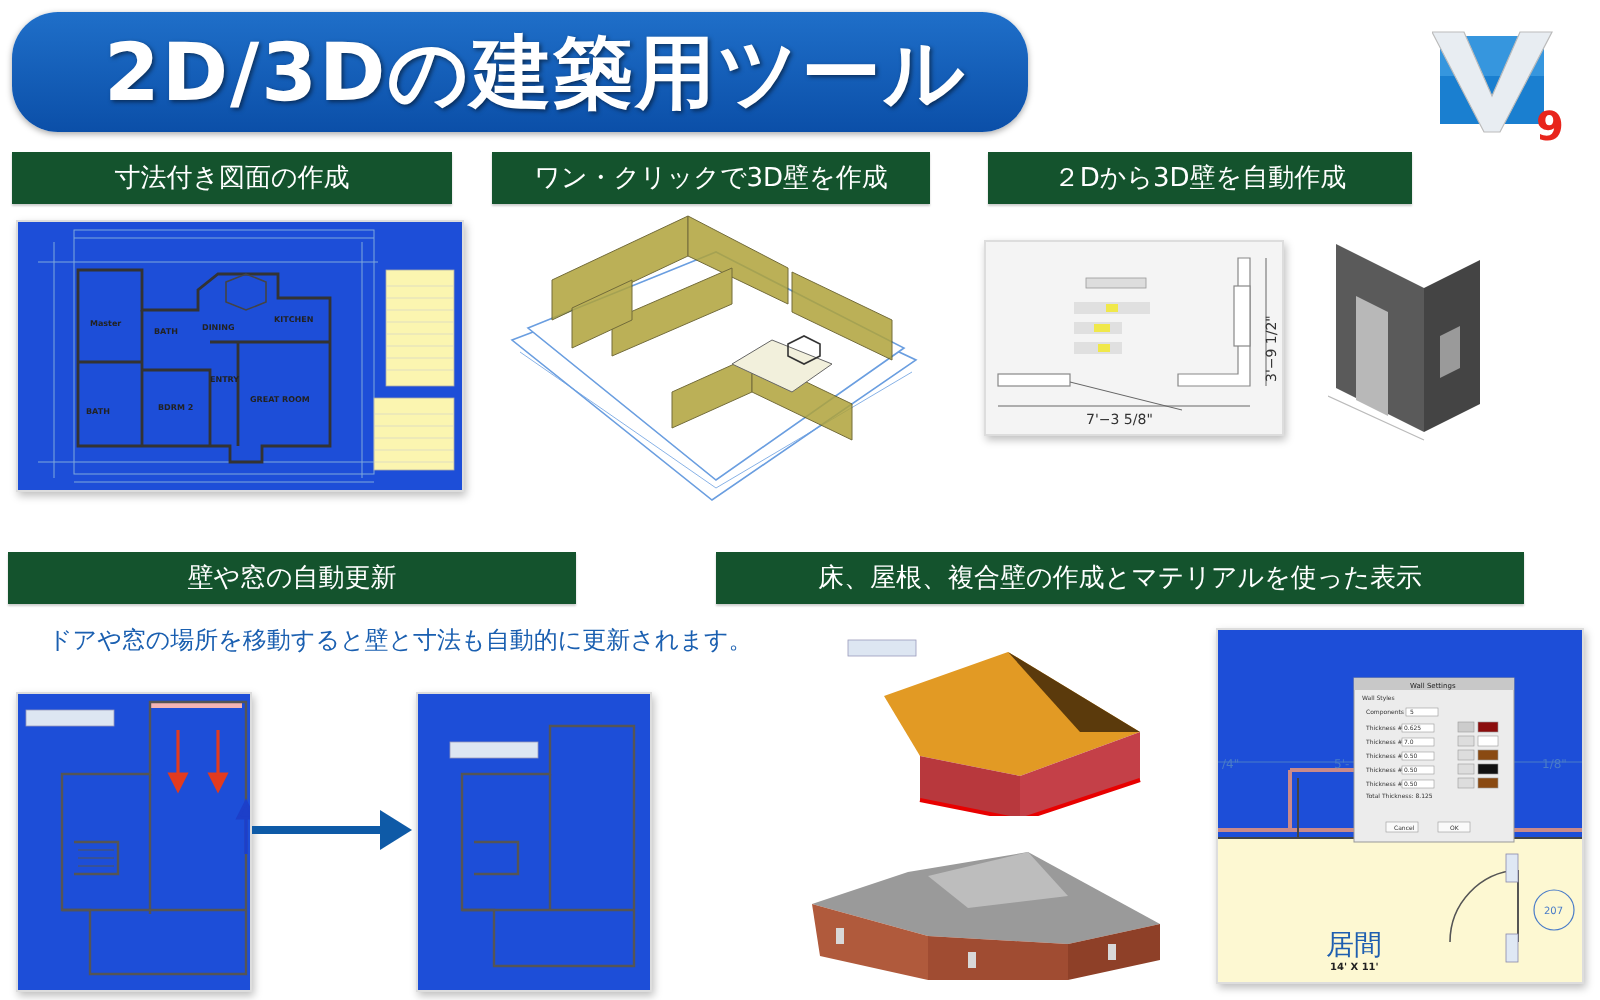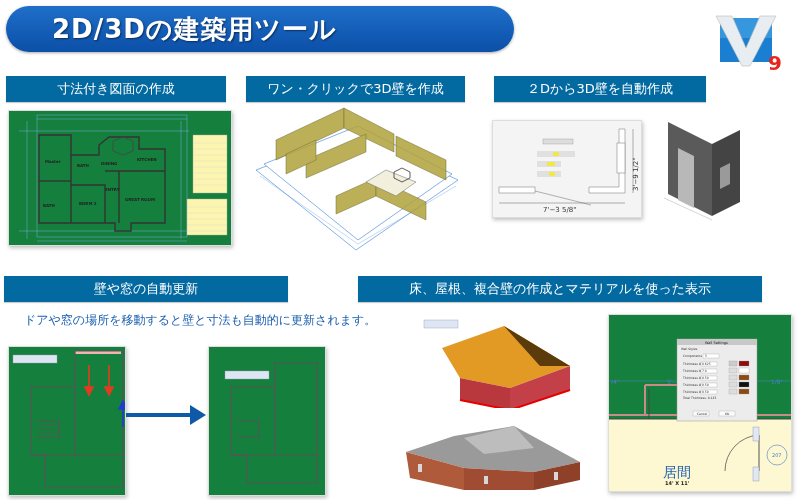--- a/index.html
+++ b/index.html
@@ -1,20 +1,20 @@
 <!DOCTYPE html>
 <html><head>
 <meta charset="utf-8">
 <style>
 *{box-sizing:border-box;margin:0;padding:0}
 body{width:800px;height:500px;background:#fff;position:relative;overflow:hidden;font-family:"DejaVu Sans",sans-serif}
-.title-pill{position:absolute;left:6px;top:6px;width:508px;height:46px;border-radius:23px;background:linear-gradient(#1f6fc9,#0b4fa8);box-shadow:0 1px 3px rgba(0,0,0,.35);display:flex;align-items:center;padding-left:46px;color:#fff;font-size:26px;font-weight:bold;text-shadow:1px 1px 2px rgba(0,0,0,.5);letter-spacing:1px}
+.title-pill{position:absolute;left:6px;top:6px;width:508px;height:60px;border-radius:23px;background:linear-gradient(#1f6fc9,#0b4fa8);box-shadow:0 1px 3px rgba(0,0,0,.35);display:flex;align-items:center;padding-left:46px;color:#fff;font-size:40px;font-weight:bold;text-shadow:1px 1px 2px rgba(0,0,0,.5);letter-spacing:1px}
 .logo{position:absolute;left:716px;top:8px;width:70px;height:66px}
-.hdr{position:absolute;height:26px;background:#0369a1;color:#fff;font-size:13px;display:flex;align-items:center;justify-content:center;box-shadow:0 1px 1px rgba(0,0,0,.2)}
-.panel{position:absolute;background:#15803d;border:1px solid #ddd;box-shadow:1px 2px 4px rgba(0,0,0,.25)}
+.hdr{position:absolute;height:26px;background:#14532d;color:#fff;font-size:13px;display:flex;align-items:center;justify-content:center;box-shadow:0 1px 1px rgba(0,0,0,.2)}
+.panel{position:absolute;background:#1d4ed8;border:1px solid #ddd;box-shadow:1px 2px 4px rgba(0,0,0,.25)}
 .caption{position:absolute;left:24px;top:312px;color:#1a5fb0;font-size:12px}
 svg{display:block}
 .lbl{font-family:"DejaVu Sans",sans-serif}
 </style>
 </head>
 <body>
 
 <div class="title-pill">2D/3Dの建築用ツール</div>
 
 <div class="logo">

